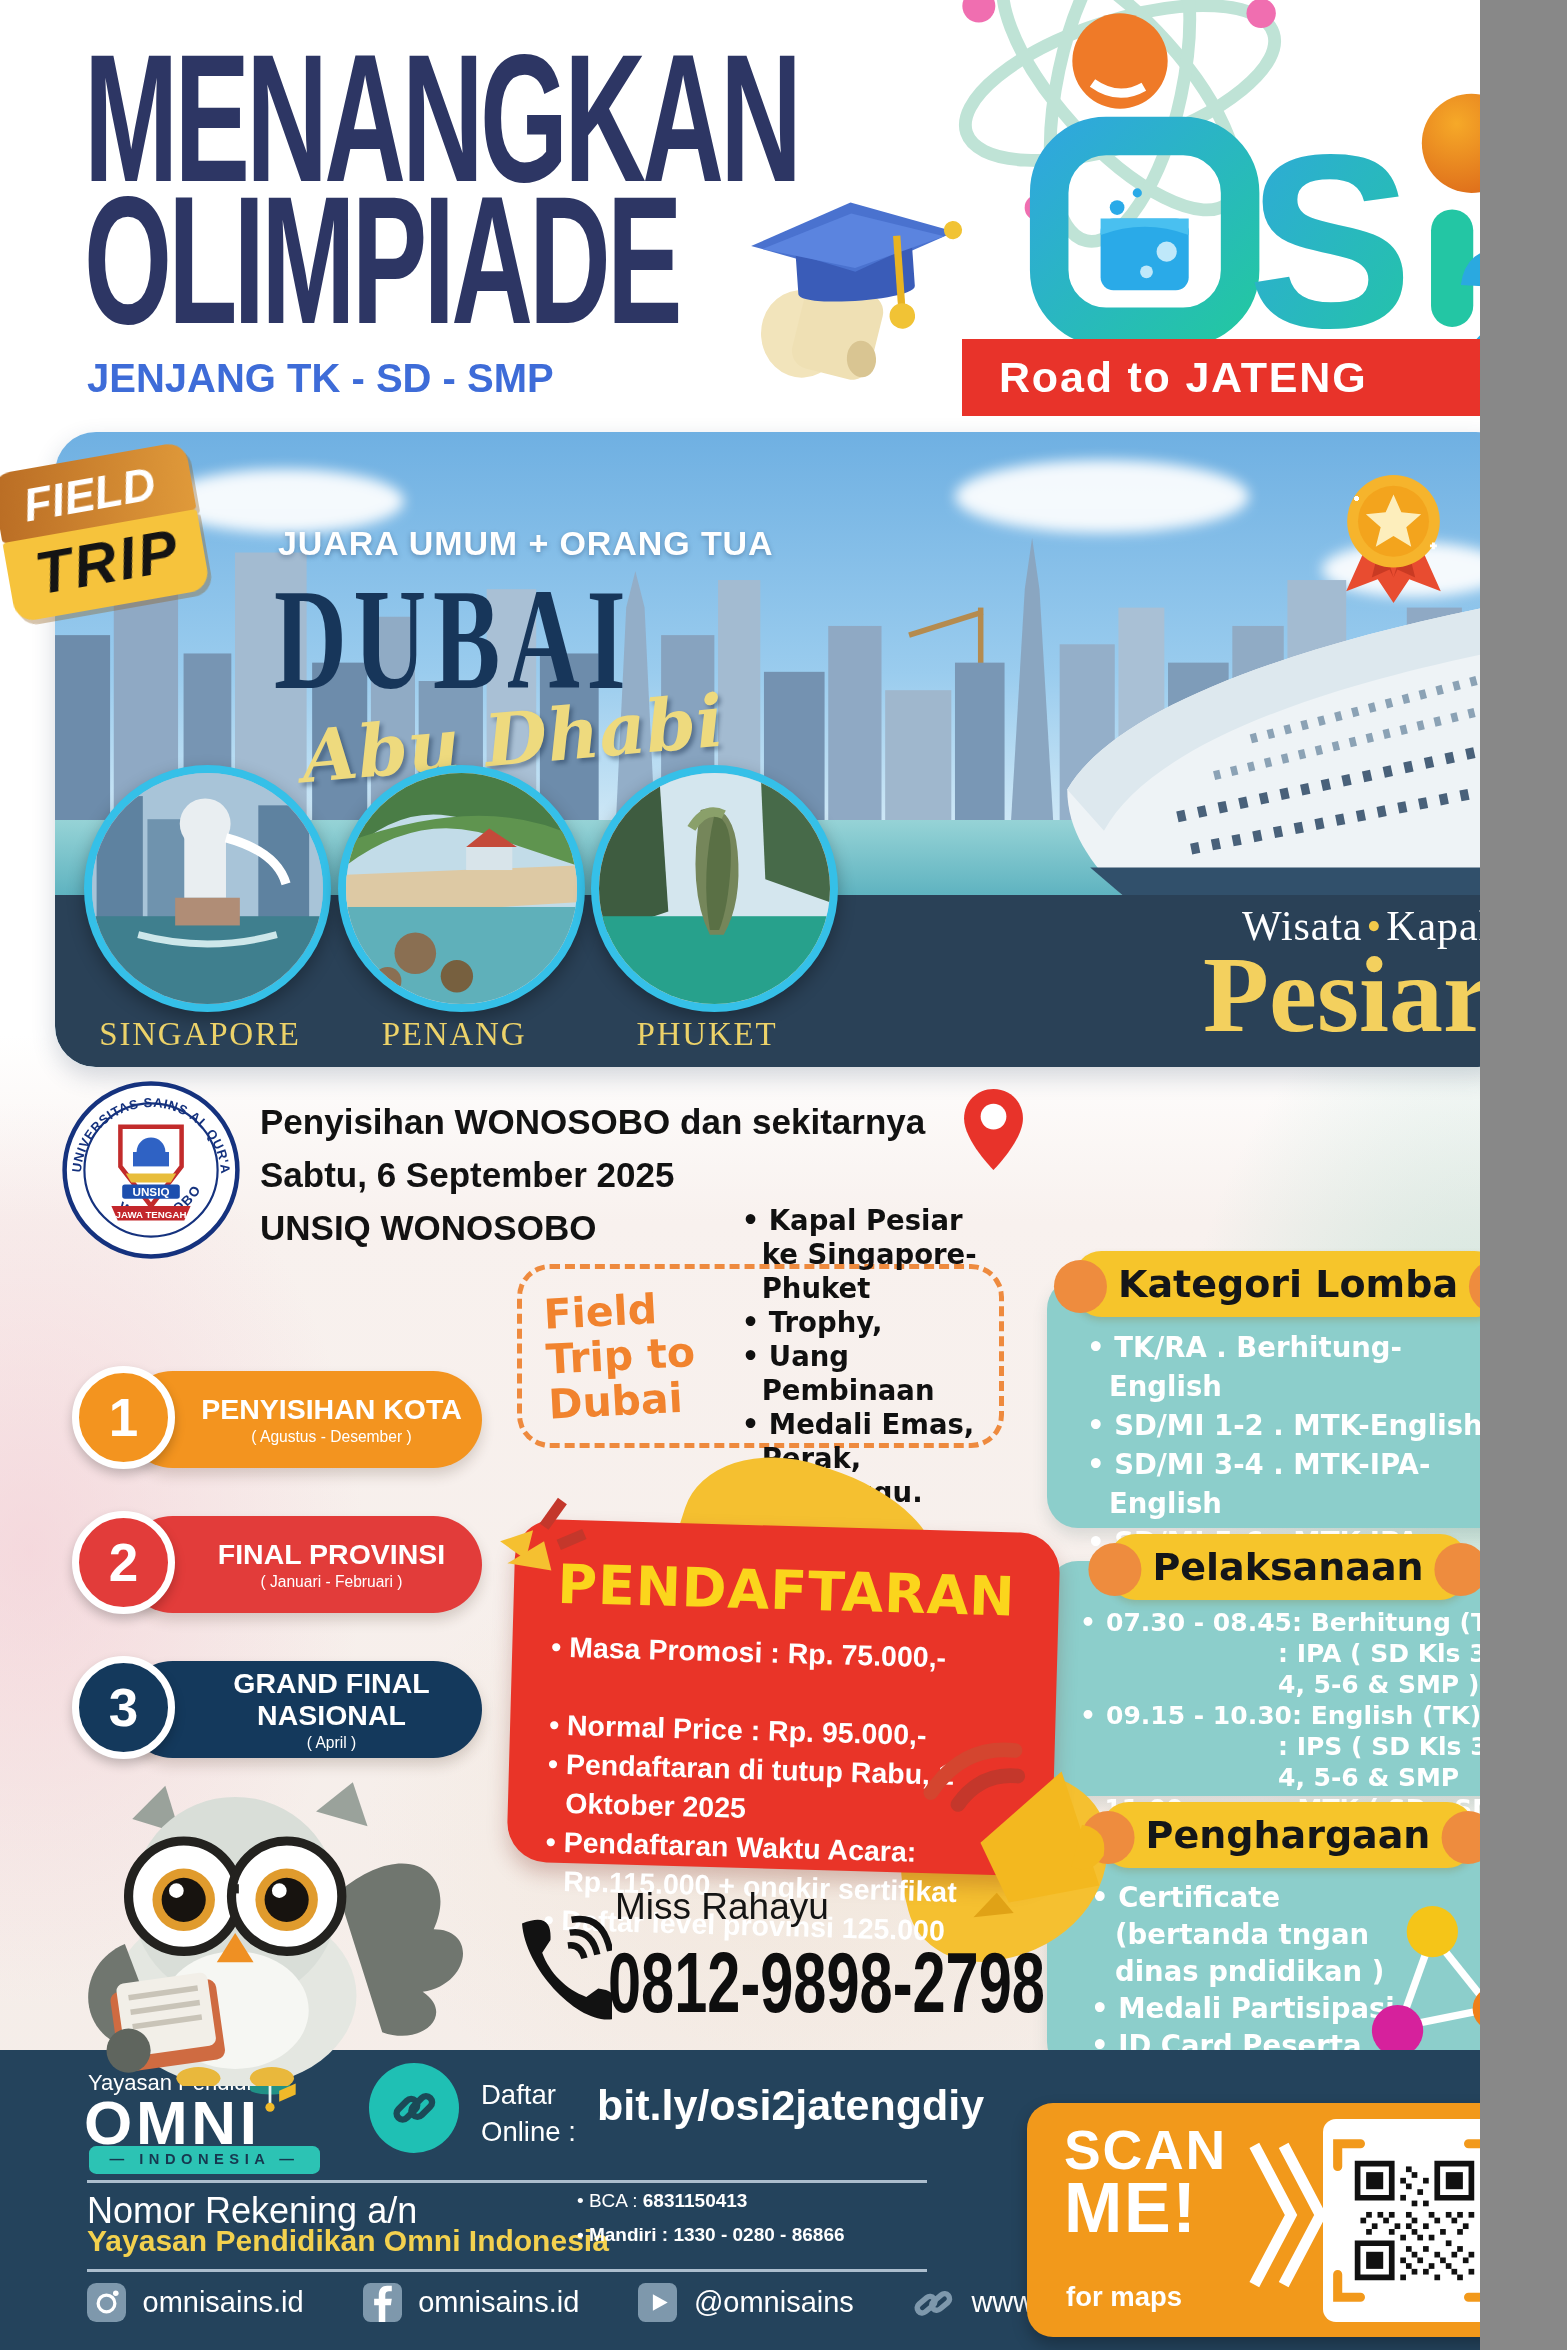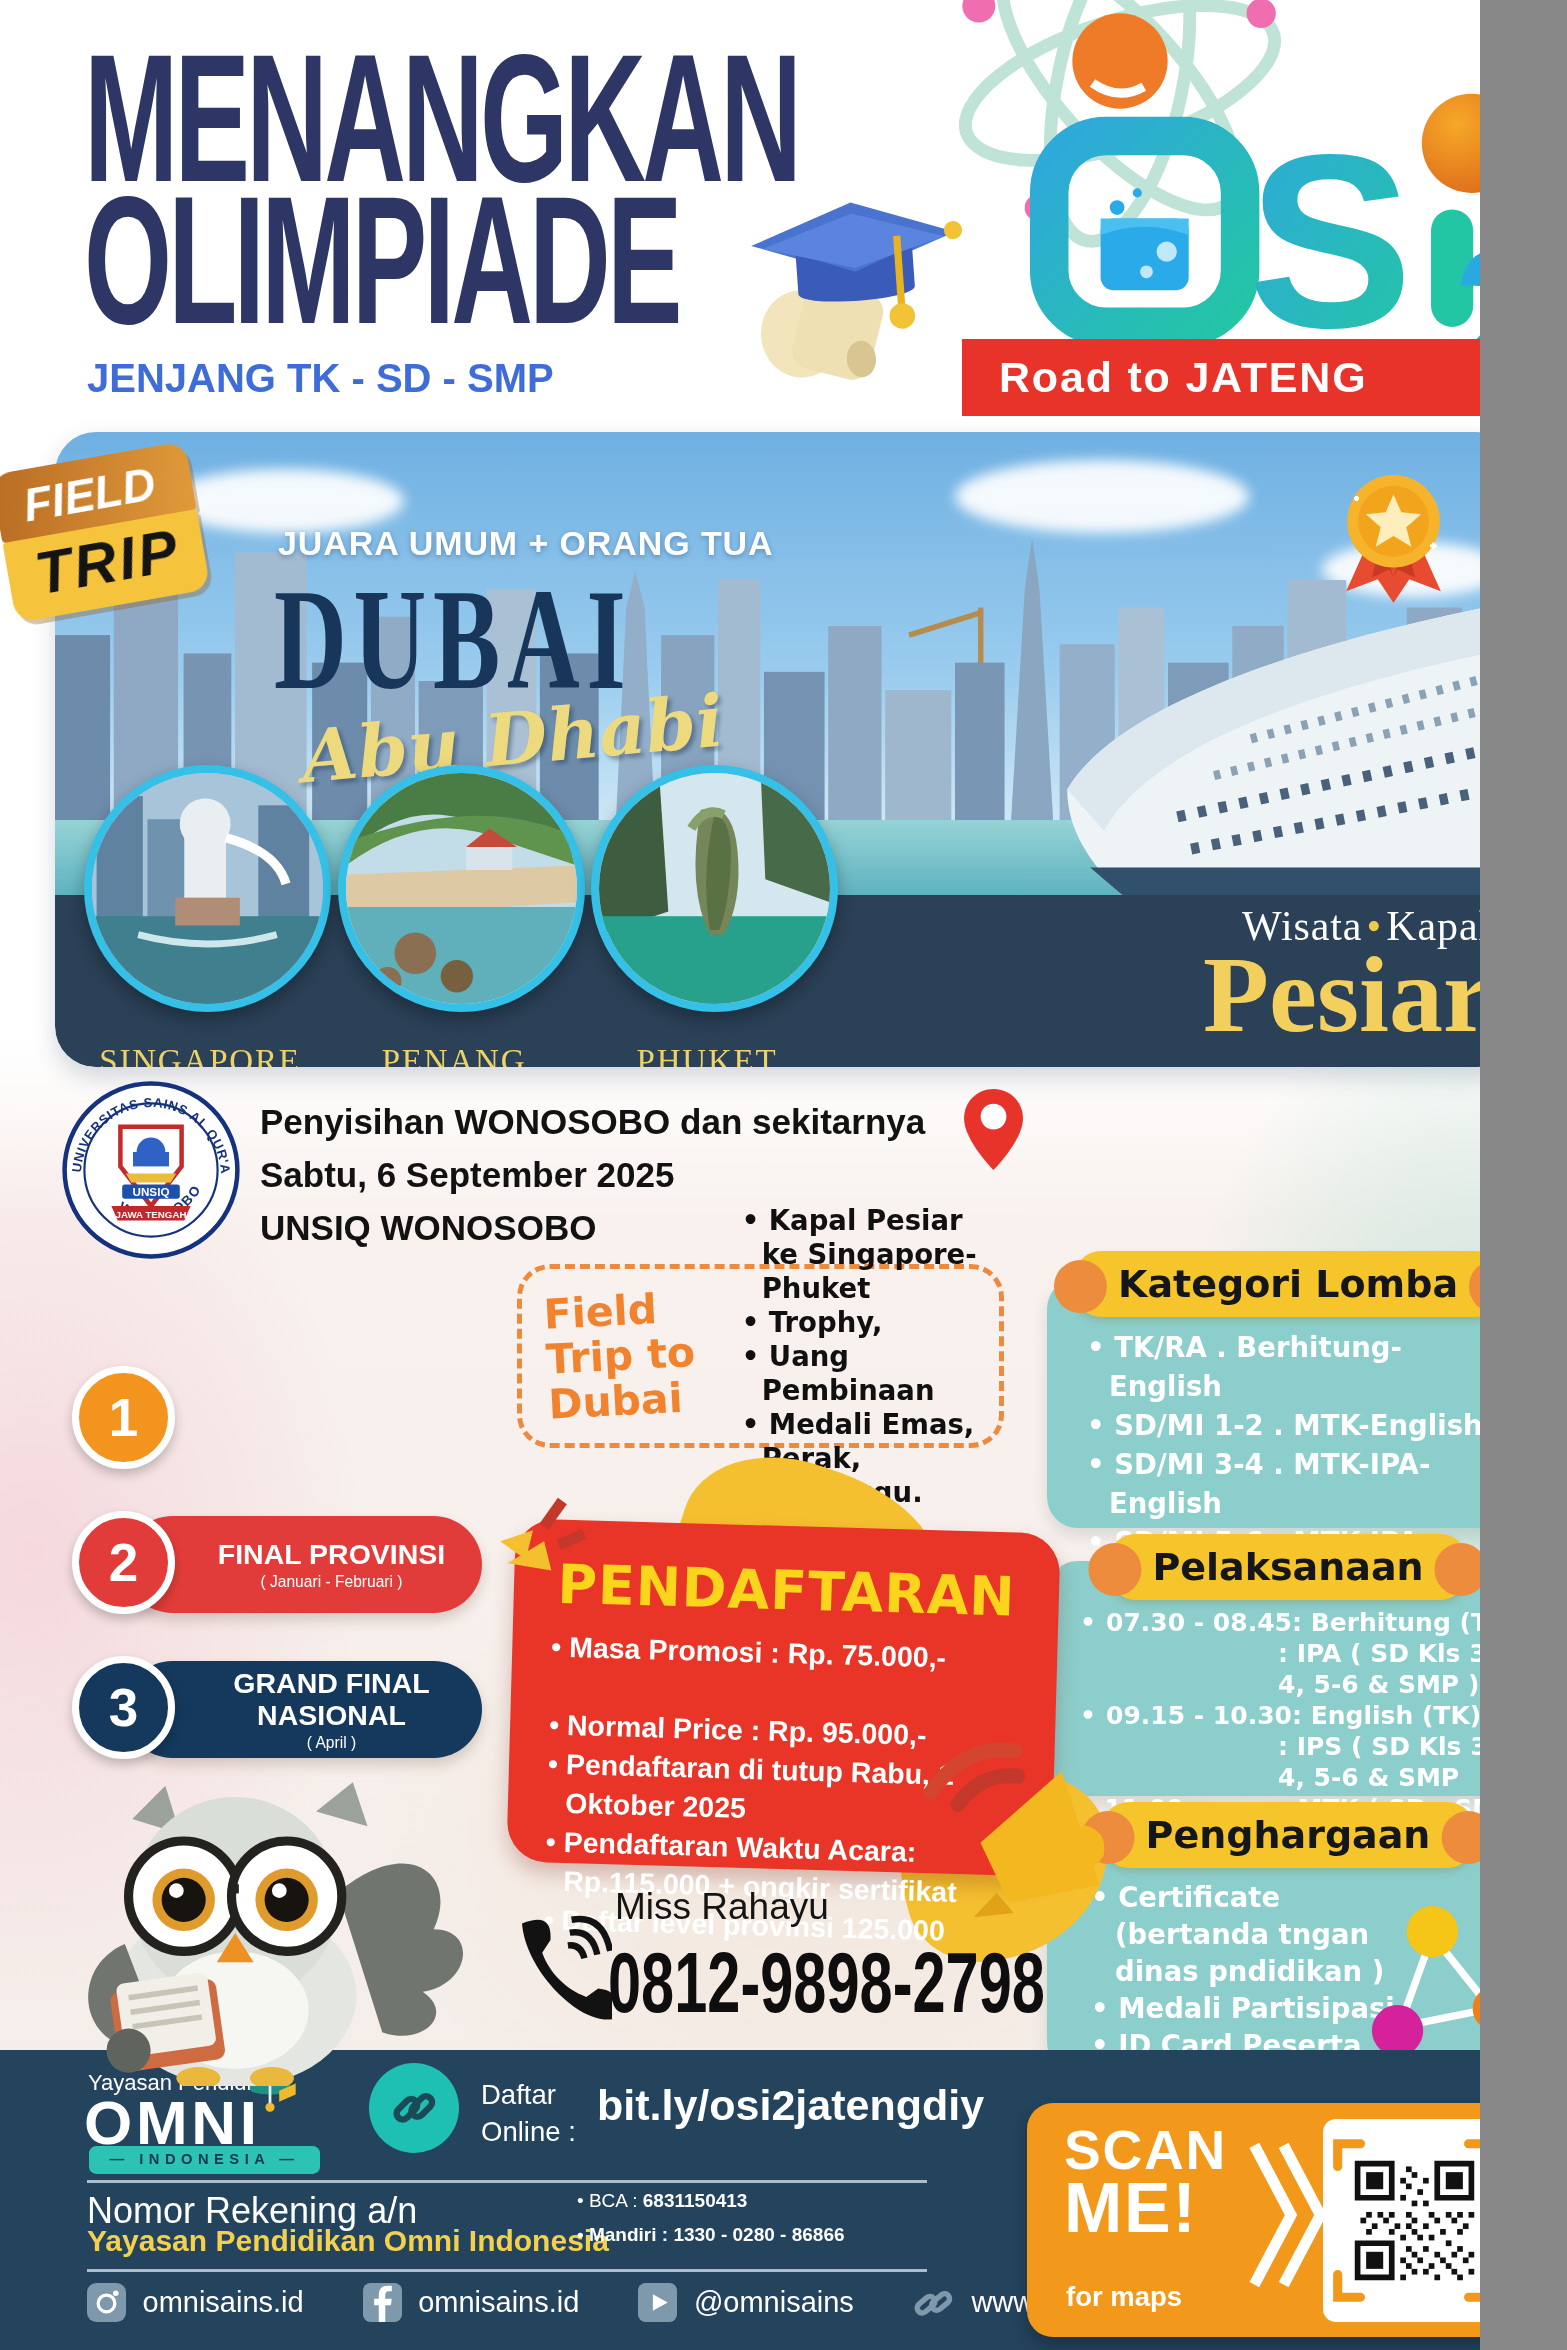--- a/index.html
+++ b/index.html
@@ -18,21 +18,21 @@
   .road-banner{left:962px;top:339px;width:549px;height:77px;background:#e8332a;color:#fff;
     font-size:43px;font-weight:700;line-height:77px;padding-left:37px;box-sizing:border-box;letter-spacing:1.8px;}
   
   .hero{left:55px;top:432px;width:1462px;height:635px;border-radius:41px;overflow:hidden;
     background:linear-gradient(180deg,#6fb0e2 0%,#9accee 38%,#cfe8f6 62%,#c3e2ef 72%);box-shadow:0 9.2px 23px rgba(40,60,90,.2);}
   .cloud{background:#fff;border-radius:50%;filter:blur(6.4px);opacity:.92;}
   .hero-panel{left:0;bottom:0;width:100%;height:172px;background:#2a4157;border-radius:0 0 40px 40px;}
   .dest-circle{top:333px;width:231px;height:231px;border-radius:50%;border:8.3px solid #35c0e8;
     overflow:hidden;box-shadow:0 7.3px 16.5px rgba(0,0,0,.3);background:#9ec7d8;z-index:4;}
   .dest-label{top:584px;width:248px;text-align:center;font-family:"Liberation Serif",serif;
-    font-size:33px;color:#ecd269;letter-spacing:1.8px;z-index:5;margin-top:27px;}
+    font-size:33px;color:#ecd269;letter-spacing:1.8px;z-index:5;}
   .eyebrow{left:223px;top:92px;font-size:34px;font-weight:700;color:#fff;letter-spacing:0.9px;
     text-shadow:0 1.8px 5.5px rgba(20,50,90,.35);z-index:3;}
   .dubai{left:219px;top:136px;font-family:"Liberation Serif",serif;font-weight:700;font-size:96px;
     line-height:96px;color:#17365a;letter-spacing:6.4px;transform:scale(1.05,1.5);transform-origin:left top;z-index:3;}
   .abudhabi{left:246px;top:264px;font-family:"DejaVu Serif",serif;font-style:italic;font-weight:700;
     font-size:72px;color:#eeda7e;transform:rotate(-5deg);text-shadow:2.8px 3.7px 4.6px rgba(18,40,70,.4);z-index:3;}
   .cruise{right:26px;top:470px;text-align:right;z-index:5;}
   .cruise-small{font-family:"Liberation Serif",serif;font-size:42px;color:#fff;letter-spacing:0.9px;}
   .cruise-dot{color:#f0c84a;}
   .cruise-big{font-family:"Liberation Serif",serif;font-weight:700;font-size:108px;line-height:90px;color:#f3d05e;}
@@ -349,20 +349,24 @@
     <div>UNSIQ WONOSOBO</div>
   </div>
 
   <svg class="abs" style="left:964px;top:1089px;width:59px;height:81px;" viewBox="0 0 32 44">
     <path d="M16 0 C7 0 0 7 0 16 C0 28 16 44 16 44 C16 44 32 28 32 16 C32 7 25 0 16 0 Z" fill="#e8332a"></path>
     <circle cx="16" cy="15" r="7" fill="#fff"></circle>
   </svg>
 
 
   <div class="abs step" style="top:1368px;">
+    <div class="step-pill c-orange">
+      <div class="step-title">PENYISIHAN KOTA</div>
+      <div class="step-period">( Agustus - Desember )</div>
+    </div>
     <div class="step-num c-orange">1</div>
   </div>
   <div class="abs step" style="top:1513px;">
     <div class="step-pill c-red">
       <div class="step-title">FINAL PROVINSI</div>
       <div class="step-period">( Januari - Februari )</div>
     </div>
     <div class="step-num c-red">2</div>
   </div>
   <div class="abs step" style="top:1658px;">

